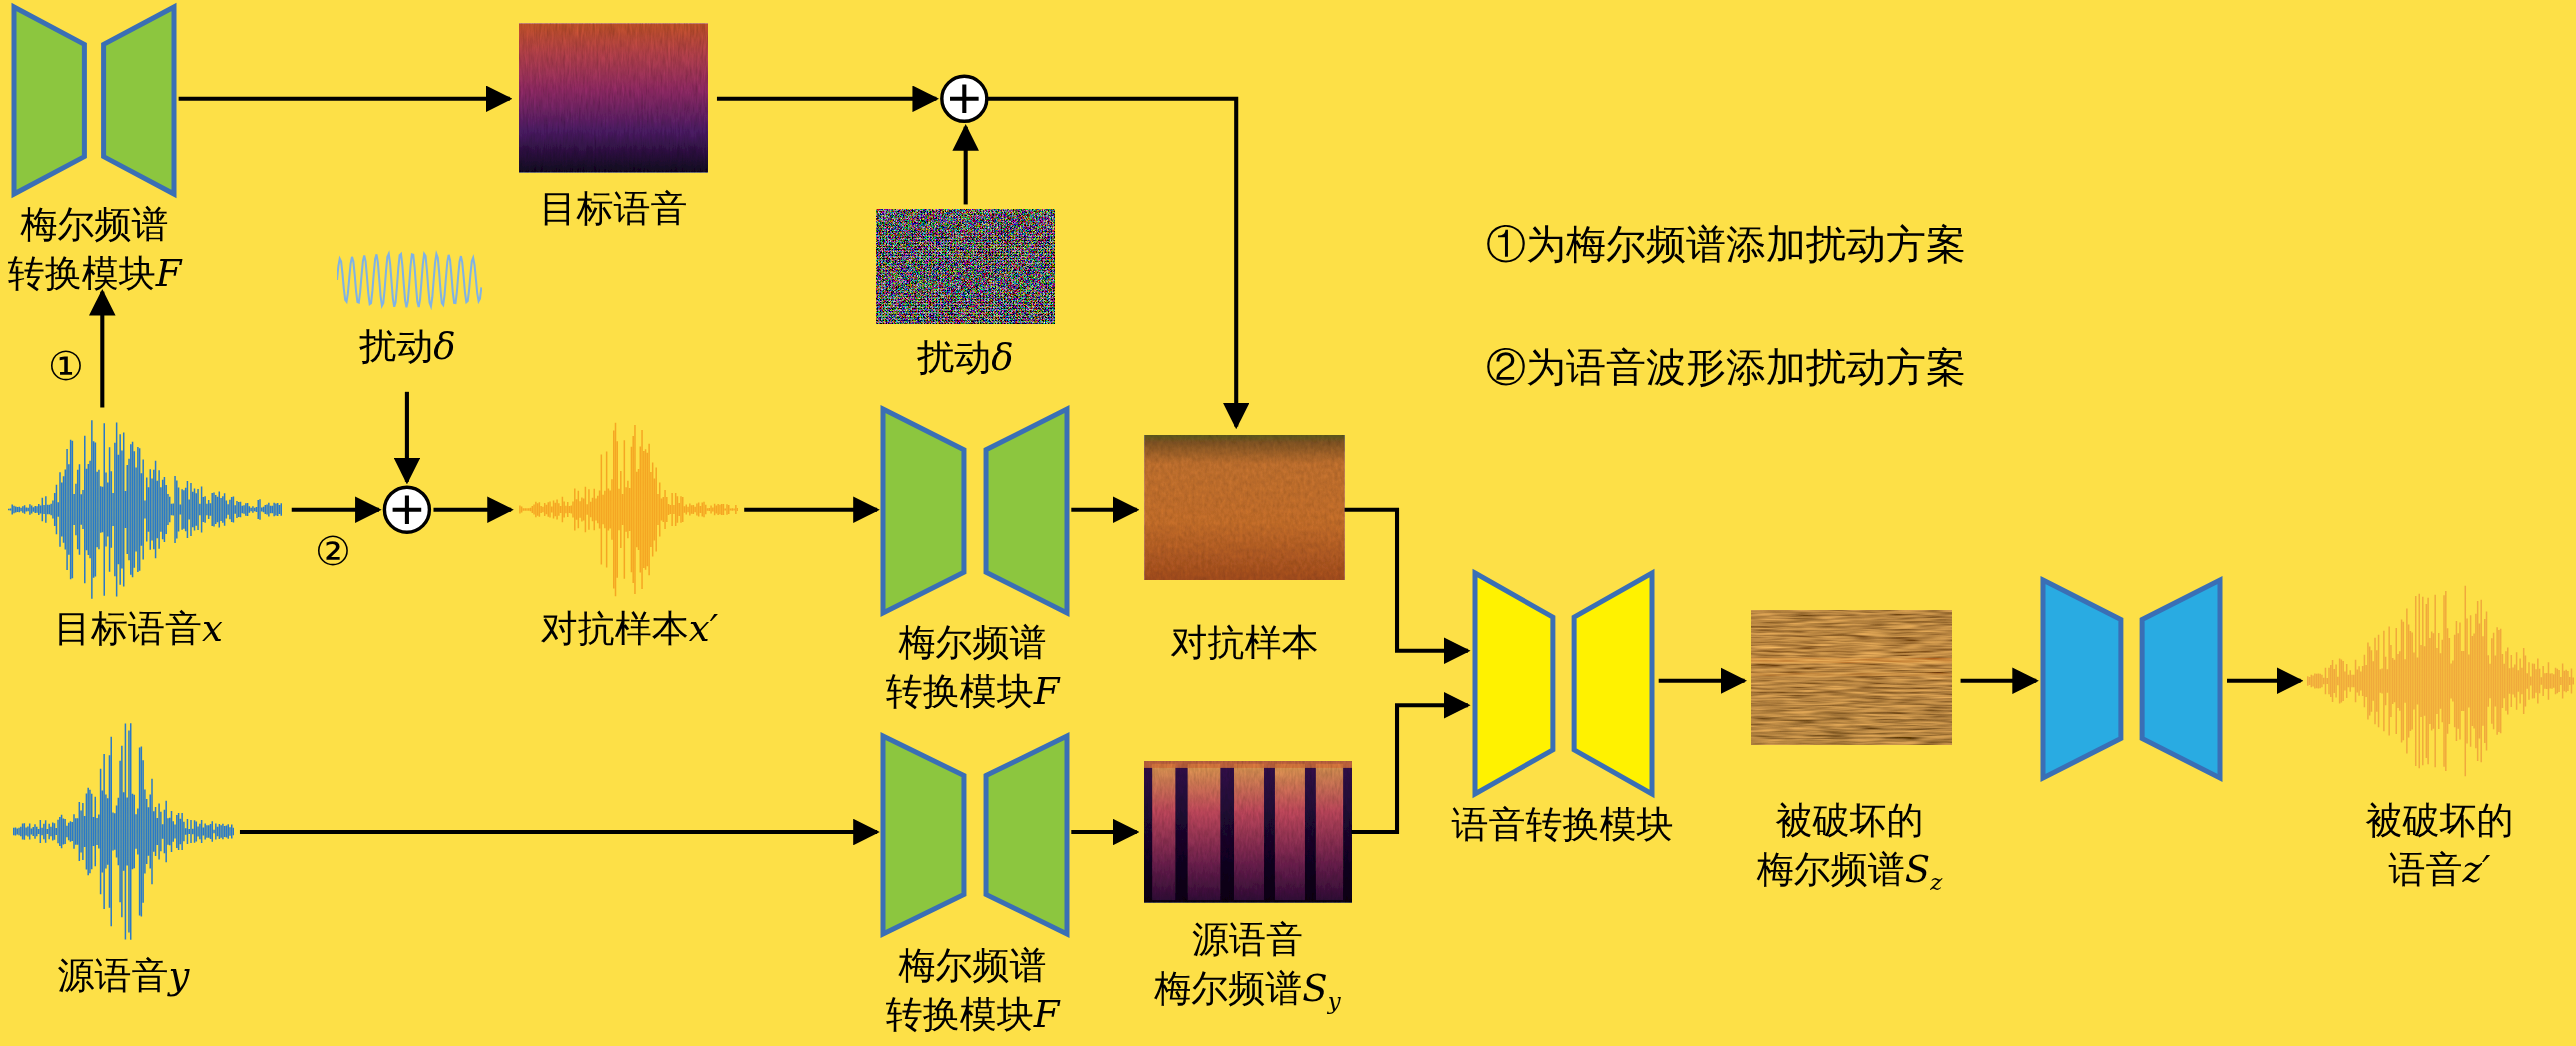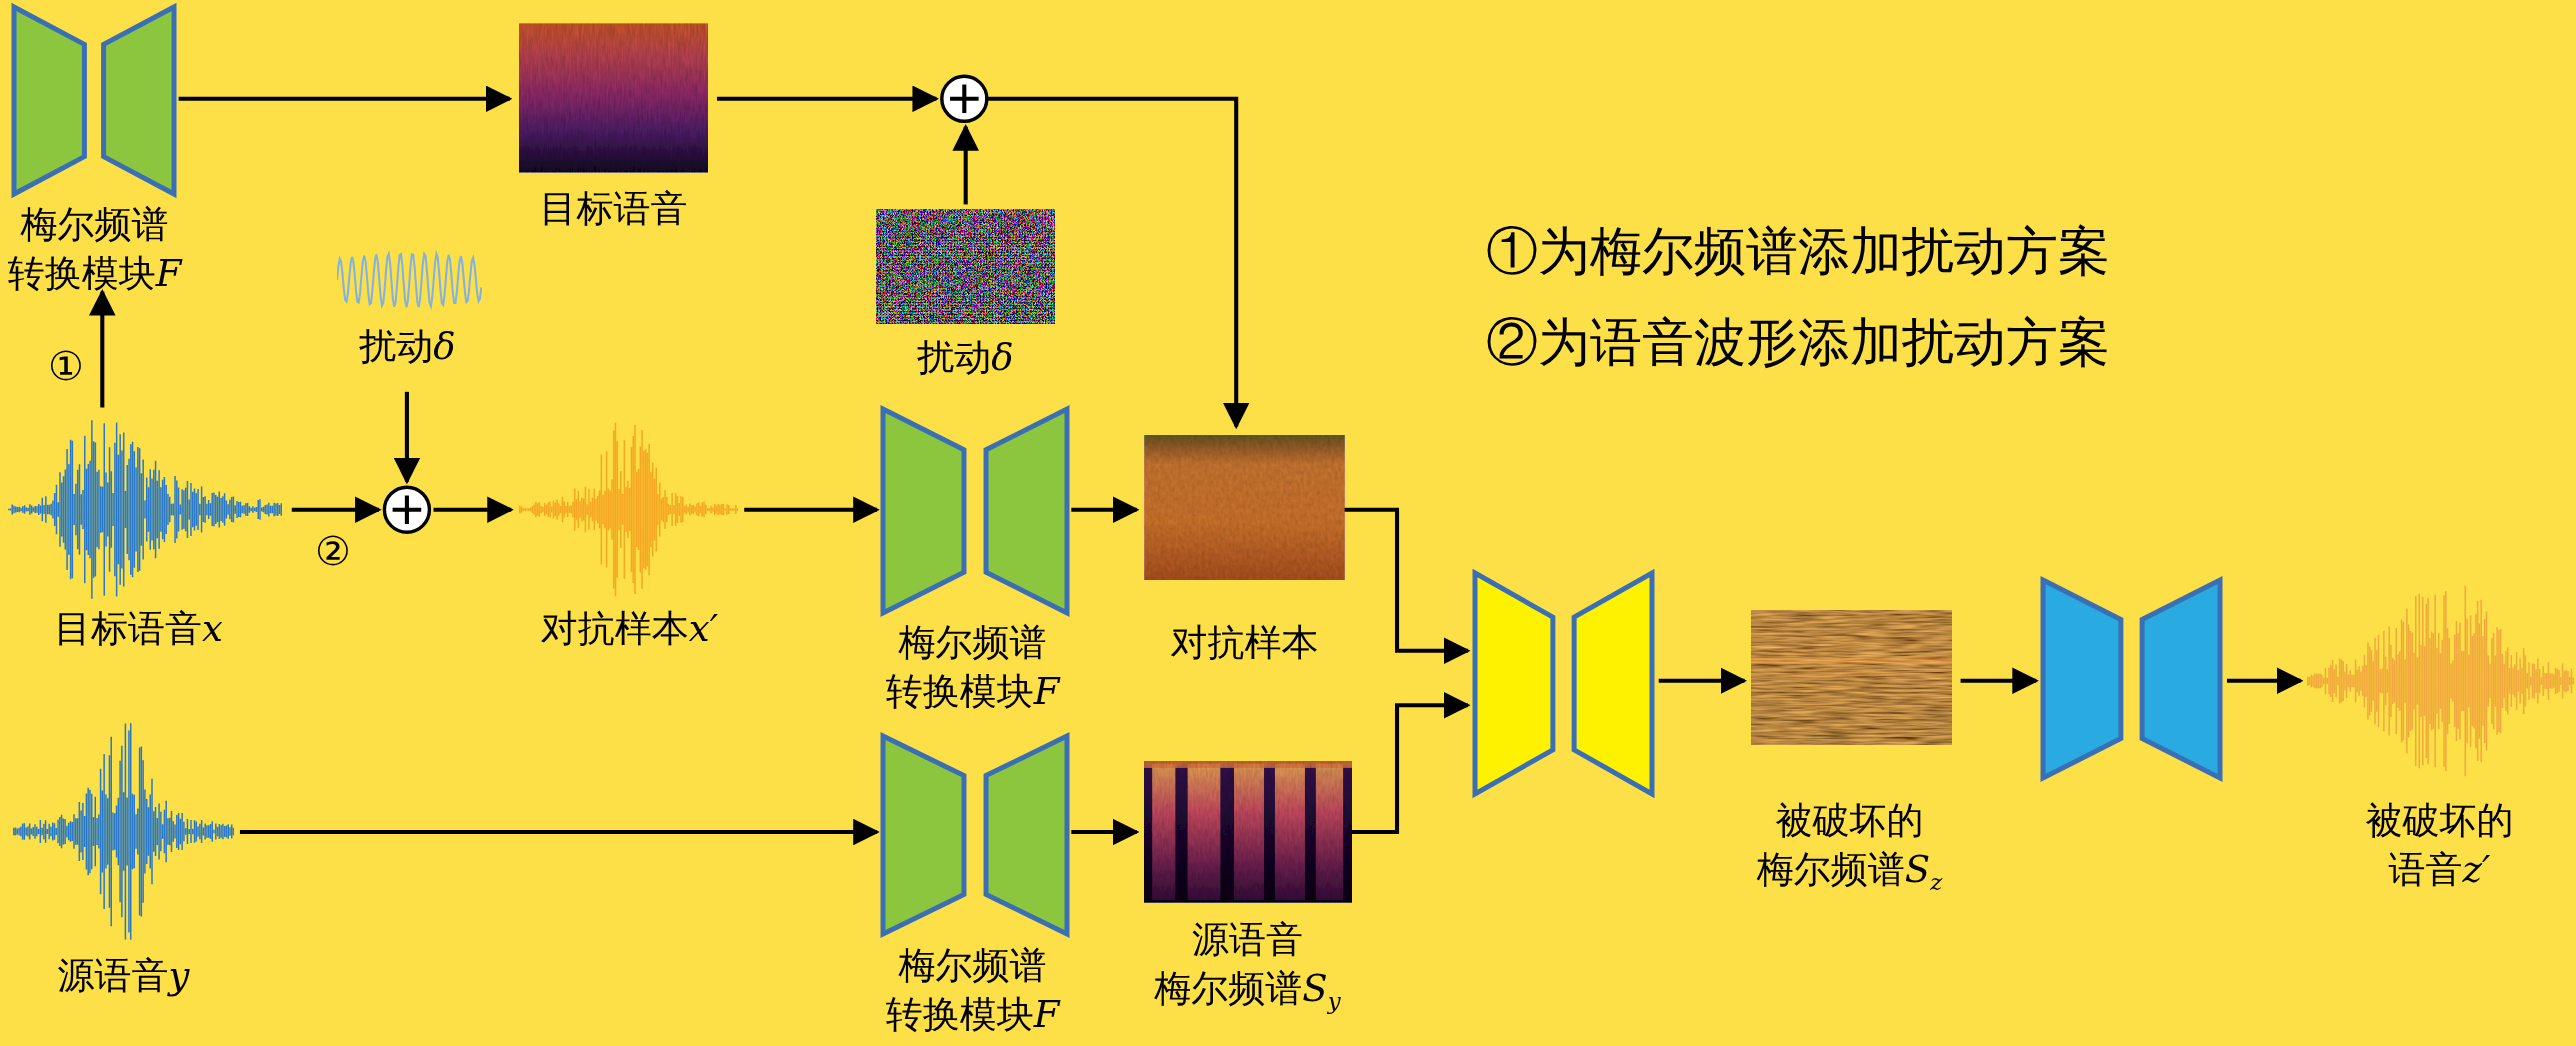--- a/index.html
+++ b/index.html
@@ -3,21 +3,21 @@
 <meta charset="utf-8">
 <style>
   *{margin:0;padding:0;box-sizing:border-box}
   html,body{background:#fff}
   #canvas{position:relative;width:2576px;height:1046px;background:#fde047;overflow:hidden;
           font-family:"Liberation Serif","DejaVu Serif",serif;color:#000}
   .abs{position:absolute}
   .lbl{position:absolute;text-align:center;font-size:37px;line-height:1.32;color:#000}
   .mi{font-family:"DejaVu Serif",serif;font-style:italic}
   sub{font-size:0.62em}
-  .note{position:absolute;font-size:52px;white-space:nowrap;color:#000}
+  .note{position:absolute;font-size:40px;white-space:nowrap;color:#000}
   .digit{position:absolute;font-size:40px;color:#000}
   .module{position:absolute}
   .module svg{width:100%;height:100%;overflow:visible;display:block}
   .poly{stroke:#3A6FB5;stroke-width:5;vector-effect:non-scaling-stroke;stroke-linejoin:miter}
   svg.conn{position:absolute;left:0;top:0;pointer-events:none}
   svg{display:block}
 </style>
 </head>
 <body>
 
@@ -227,31 +227,34 @@
       <div><span>源语音</span><span class="mi">y</span></div>
     </div>
   <div class="lbl" style="left:819px;top:942px;width:307px">
       <div><span>梅尔频谱</span></div>
       <div><span>转换模块</span><span class="mi">F</span></div>
     </div>
   <div class="lbl" style="left:1094px;top:916px;width:307px">
       <div><span>源语音</span></div>
       <div><span>梅尔频谱</span><span class="mi">S</span><sub class="mi">y</sub></div>
     </div>
+  <div class="lbl" style="left:1409px;top:801px;width:307px">
+      <div><span>语音转换模块</span></div>
+    </div>
   <div class="lbl" style="left:1696px;top:797px;width:307px">
       <div><span>被破坏的</span></div>
       <div><span>梅尔频谱</span><span class="mi">S</span><sub class="mi">z</sub></div>
     </div>
   <div class="lbl" style="left:2286px;top:797px;width:307px">
       <div><span>被破坏的</span></div>
       <div><span>语音</span><span class="mi">z′</span></div>
     </div>
 
   <div class="note" style="left:1486px;top:217px">①为梅尔频谱添加扰动方案</div>
-  <div class="note" style="left:1486px;top:308px">②为语音波形添加扰动方案</div>
+  <div class="note" style="left:1486px;top:340px">②为语音波形添加扰动方案</div>
 
   <div class="digit" style="left:48px;top:343px">①</div>
   <div class="digit" style="left:315px;top:528px">②</div>
 
   <svg class="conn" width="2576" height="1046" viewBox="0 0 3780 1535">
     <defs>
       <marker id="ah" viewBox="0 0 10 10" refX="9" refY="5" markerWidth="6.5" markerHeight="6.5" orient="auto-start-reverse">
         <path d="M0 0L10 5L0 10z" fill="#000"></path>
       </marker>
     </defs>

